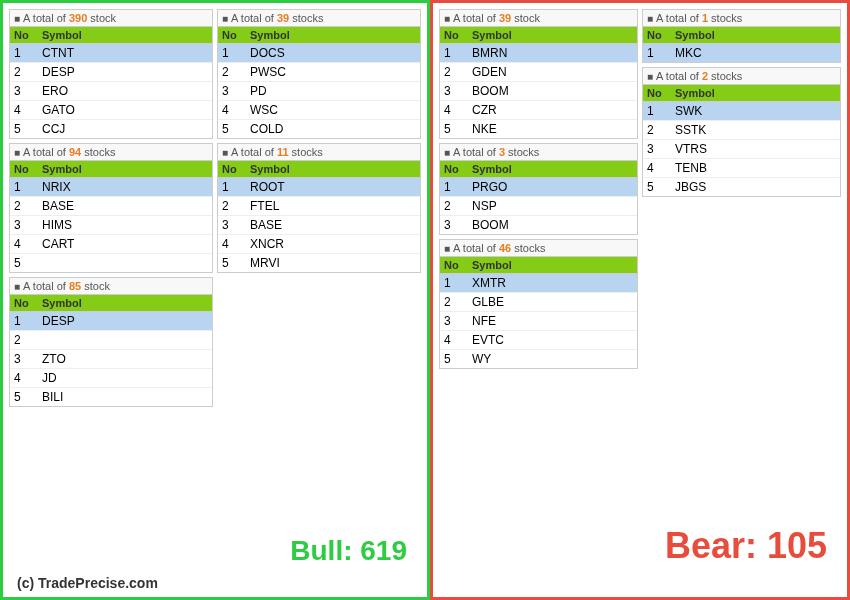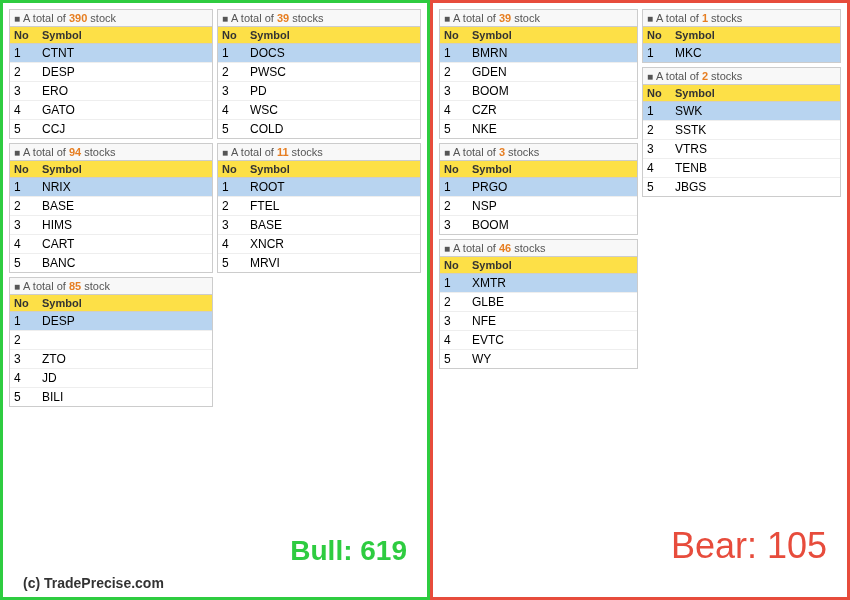--- a/index.html
+++ b/index.html
@@ -59,21 +59,21 @@
     }
 
     .stock-table {
       border: 1px solid #ccc;
       font-size: 12px;
     }
 
     .col-headers {
       display: grid;
       grid-template-columns: 28px 1fr;
-      background: #fde047;
+      background: #84cc16;
       border-bottom: 1px solid #ccc;
     }
 
     .col-headers span {
       padding: 2px 4px;
       font-weight: bold;
       font-size: 11px;
       color: #333;
     }
 
@@ -103,28 +103,28 @@
       font-size: 28px;
       font-weight: bold;
       color: #2ecc40;
     }
 
     .bear-label {
       position: absolute;
       bottom: 30px;
       right: 20px;
       font-size: 36px;
-      font-weight: normal;
+      font-weight: bold;
       color: #e74c3c;
     }
 
     .copyright {
       position: absolute;
       bottom: 6px;
-      left: 20px;
+      left: 14px;
       font-size: 14px;
       font-weight: bold;
       color: #333;
     }
 
     .header-row {
       display: flex;
       align-items: center;
       gap: 3px;
       padding: 2px 4px;
@@ -200,21 +200,20 @@
           <div class="table-row">
               <span>3</span>
               <span>HIMS</span>
             </div>
           <div class="table-row">
               <span>4</span>
               <span>CART</span>
             </div>
           <div class="table-row">
               <span>5</span>
-              <span>BANC</span>
             </div>
         </div>
 
         <div class="stock-table">
           <div class="header-row">
             <span class="header-icon">■</span>
             <span>A total of <strong style="color:#e67e22">85</strong> stock</span>
           </div>
           <div class="col-headers">
             <span>No</span>

